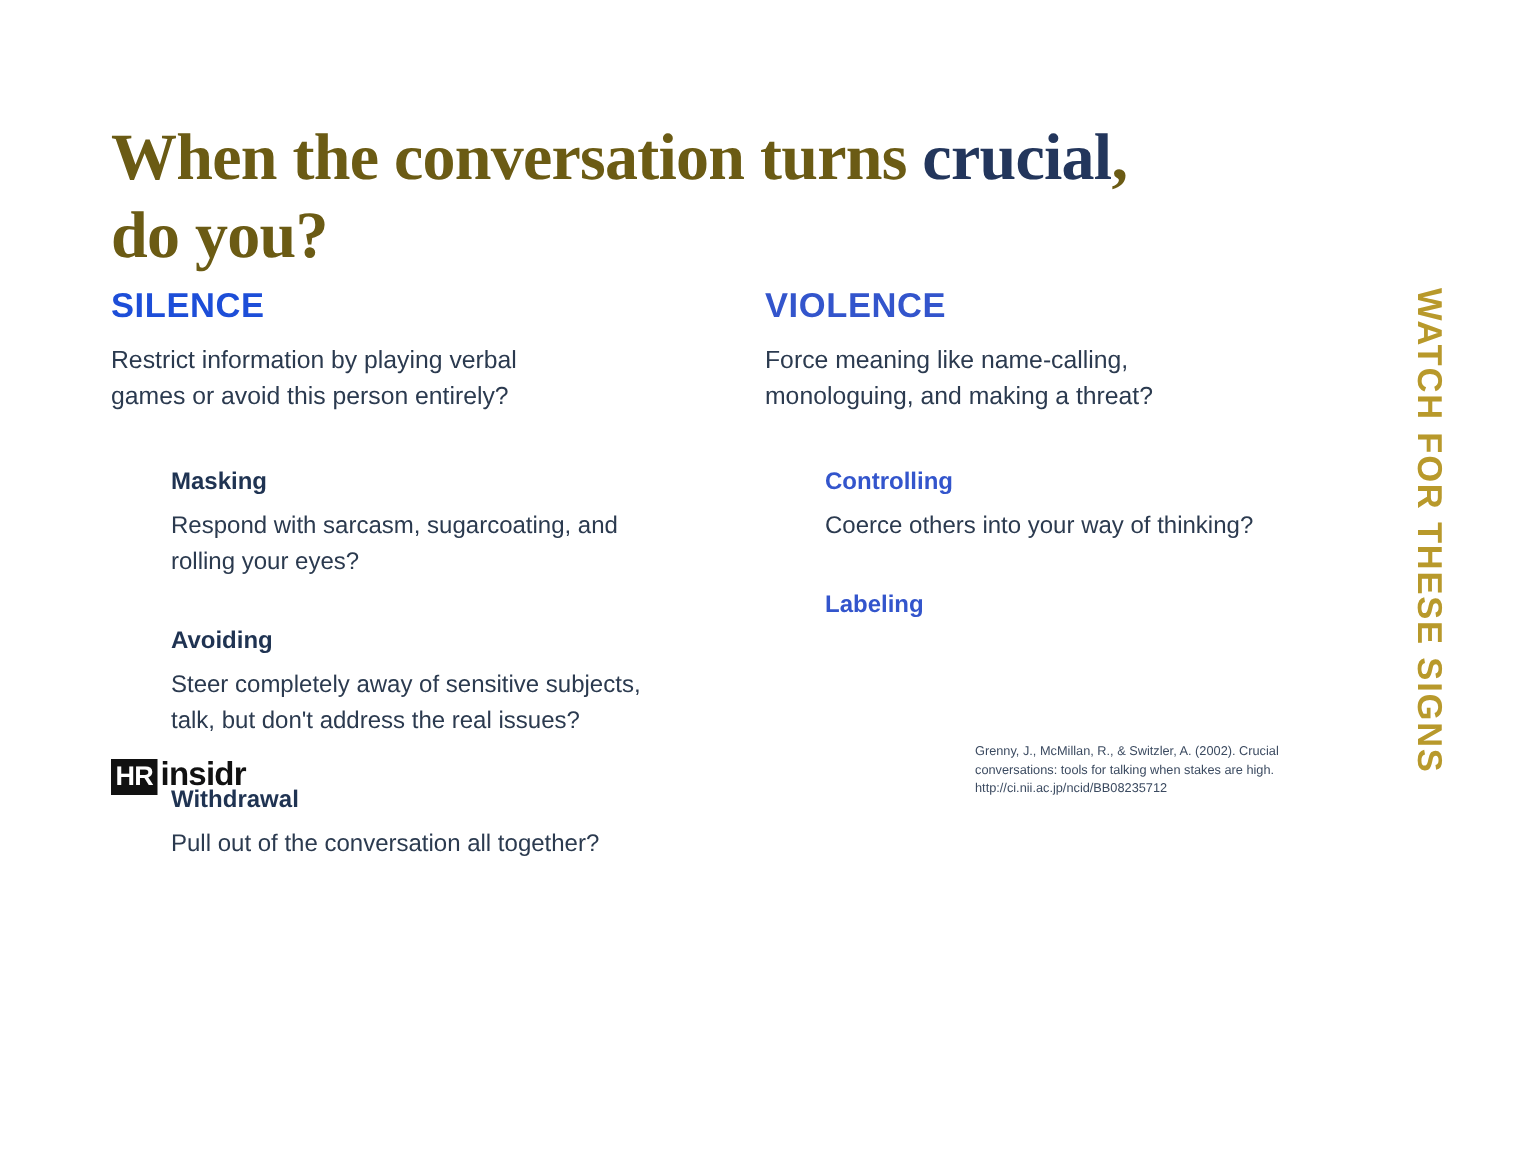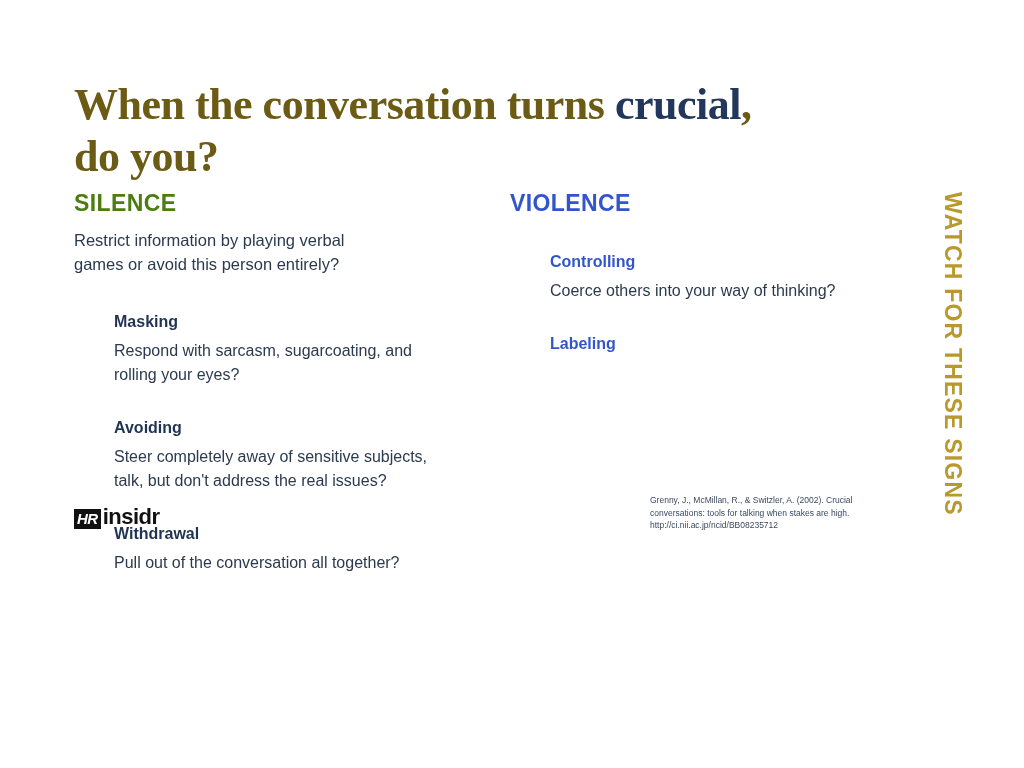--- a/index.html
+++ b/index.html
@@ -45,21 +45,21 @@
   }
   .col-left  { left: 74px;  width: 400px; }
   .col-right { left: 510px; width: 400px; }
 
   .col-head {
     font-size: 23px;
     font-weight: 700;
     letter-spacing: 0.4px;
     margin: 0 0 12px 0;
   }
-  .col-head.silence  { color: #4d7c0f; }
+  .col-head.silence  { color: #1d4ed8; }
   .col-head.violence { color: #3355cc; }
 
   .col-intro {
     font-size: 16.5px;
     line-height: 1.45;
     color: #2b3a4f;
     margin: 0;
     width: 320px;
   }
 
@@ -112,23 +112,22 @@
     align-items: baseline;
     font-weight: 700;
     font-size: 23px;
     letter-spacing: -0.5px;
   }
   .logo .hr {
     background: #111111;
     color: #ffffff;
     padding: 1px 3px 2px 3px;
     font-weight: 700;
-    font-size: 15px;
+    font-size: 18px;
     letter-spacing: -0.5px;
-    font-style: italic;
   }
   .logo .insidr {
     color: #111111;
     font-size: 22px;
     margin-left: 2px;
     font-weight: 600;
   }
 
   
   .citation {
@@ -167,20 +166,21 @@
     </div>
 
     <div class="sub s3">
       <h3 class="sub-title dark">Withdrawal</h3>
       <p class="sub-body">Pull out of the conversation all together?</p>
     </div>
   </div>
 
   <div class="col col-right">
     <h2 class="col-head violence">VIOLENCE</h2>
+    <p class="col-intro">Force meaning like name-calling, monologuing, and making a threat?</p>
 
     <div class="sub s1">
       <h3 class="sub-title blue">Controlling</h3>
       <p class="sub-body">Coerce others into your way of thinking?</p>
     </div>
 
     <div class="sub s2">
       <h3 class="sub-title blue">Labeling</h3>
     </div>
   </div>

